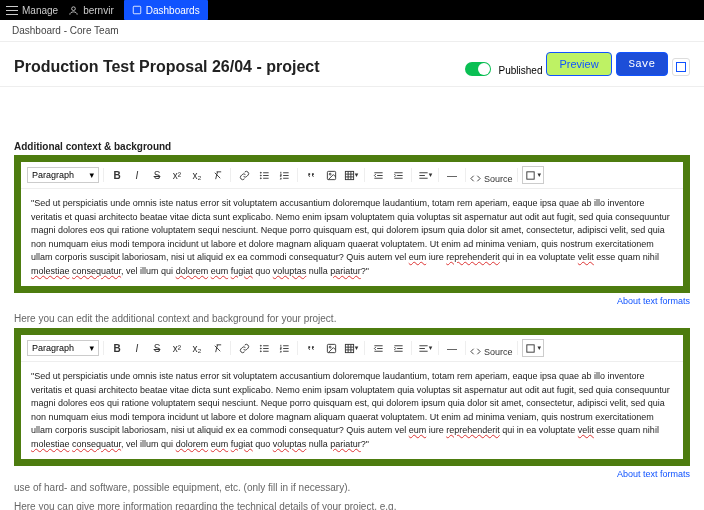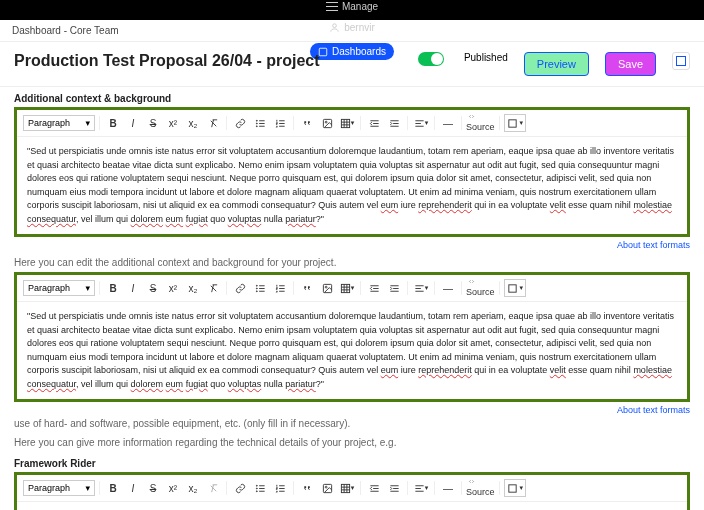--- a/index.html
+++ b/index.html
@@ -1,44 +1,44 @@
 <!DOCTYPE html>
 <html><head>
 <meta charset="utf-8">
 <style>
 * { box-sizing: border-box; margin: 0; padding: 0; font-family: -apple-system, BlinkMacSystemFont, "Segoe UI", Arial, sans-serif; }
 body { background: #fff; width: 704px; height: 510px; overflow: hidden; font-size: 11px; }
-.topbar { background: #000; height: 20px; display: flex; align-items: center; padding: 0 6px; gap: 10px; color: #ccc; flex-direction: column; }
+.topbar { background: #000; height: 20px; display: flex; align-items: center; padding: 0 6px; gap: 10px; color: #ccc; }
 .topbar-item { display: flex; align-items: center; gap: 4px; font-size: 10px; cursor: pointer; }
-.topbar-item.active { background: #1053ff; color: #fff; padding: 3px 8px; border-radius: 10px; height: 20px; }
+.topbar-item.active { background: #1053ff; color: #fff; padding: 3px 8px; border-radius: 1px; height: 20px; }
 .menu-icon { width: 12px; height: 12px; display: inline-flex; flex-direction: column; justify-content: space-around; }
 .menu-icon span { height: 1px; background: #ccc; }
 .path { padding: 5px 12px; font-size: 10px; color: #444; border-bottom: 1px solid #eee; }
-.header { display: flex; align-items: flex-start; padding: 10px 14px; border-bottom: 1px solid #eee; gap: 16px; }
+.header { display: flex; align-items: flex-end; padding: 10px 14px; border-bottom: 1px solid #eee; gap: 4px; }
 .title { font-size: 16px; font-weight: 600; flex: 1; color: #222; }
 .toggle { width: 26px; height: 14px; background: #0abf53; border-radius: 8px; position: relative; }
 .toggle::after { content: ""; position: absolute; right: 1px; top: 1px; width: 12px; height: 12px; background: #fff; border-radius: 50%; }
 .pub-label { font-size: 10px; margin-left: 4px; }
 .btn { padding: 5px 12px; border-radius: 4px; font-size: 11px; cursor: pointer; }
-.btn-preview { border: 1px solid #1053ff; color: #1053ff; background: #86efac; }
-.btn-save { background: #d946ef; color: #fff; border: 1px solid #1053ff; }
+.btn-preview { border: 1px solid #1053ff; color: #1053ff; background: #bef264; }
+.btn-save { background: #1d4ed8; color: #fff; border: 1px solid #1053ff; font-family: Liberation Mono, monospace; }
 .side-icon { width: 18px; height: 18px; border: 1px solid #ddd; border-radius: 3px; display: flex; align-items: center; justify-content: center; }
 .side-icon span { width: 10px; height: 10px; border: 1px solid #1053ff; }
 .content { padding: 0 14px; height: 440px; overflow-y: auto; }
-.section-label { font-size: 10px; font-weight: 600; padding: 6px 0 3px; color: #222; }
-.editor { border: 3px solid #4d7c0f; background: #fff; }
+.section-label { font-size: 10px; font-weight: 600; padding: 6px 0 3px; color: #222; margin-top: 48px; }
+.editor { border: 7px solid #4d7c0f; background: #fff; }
 .toolbar { display: flex; align-items: center; padding: 4px 6px; gap: 2px; border-bottom: 1px solid #eee; flex-wrap: nowrap; overflow: hidden; }
 .format-sel { border: 1px solid #ccc; padding: 2px 4px; font-size: 9px; display: flex; align-items: center; gap: 8px; width: 72px; justify-content: space-between; }
 .tb { width: 18px; height: 18px; display: flex; align-items: center; justify-content: center; font-size: 10px; color: #333; cursor: pointer; }
 .tb svg { width: 11px; height: 11px; }
 .tb.bold { font-weight: 700; }
 .tb.italic { font-style: italic; }
 .tb.strike { text-decoration: line-through; }
 .sep { width: 1px; height: 14px; background: #eee; margin: 0 2px; }
-.source-btn { display: flex; align-items: flex-start; gap: 3px; font-size: 9px; flex-direction: column; }
+.source-btn { display: flex; align-items: flex-end; gap: 3px; font-size: 9px; }
 .drop-sm { border: 1px solid #ccc; padding: 1px 2px; display: flex; gap: 2px; align-items: center; }
 .editor-body { padding: 8px 10px; font-size: 9px; line-height: 1.5; color: #222; }
 .editor-body .spell { text-decoration: underline; text-decoration-color: #d33; text-decoration-style: wavy; }
 .help { font-size: 10px; color: #666; padding: 4px 0; }
 .formats-link { text-align: right; font-size: 9px; color: #1053ff; padding: 3px 0; }
 </style>
 </head>
 <body>
 
 <div class="topbar">

